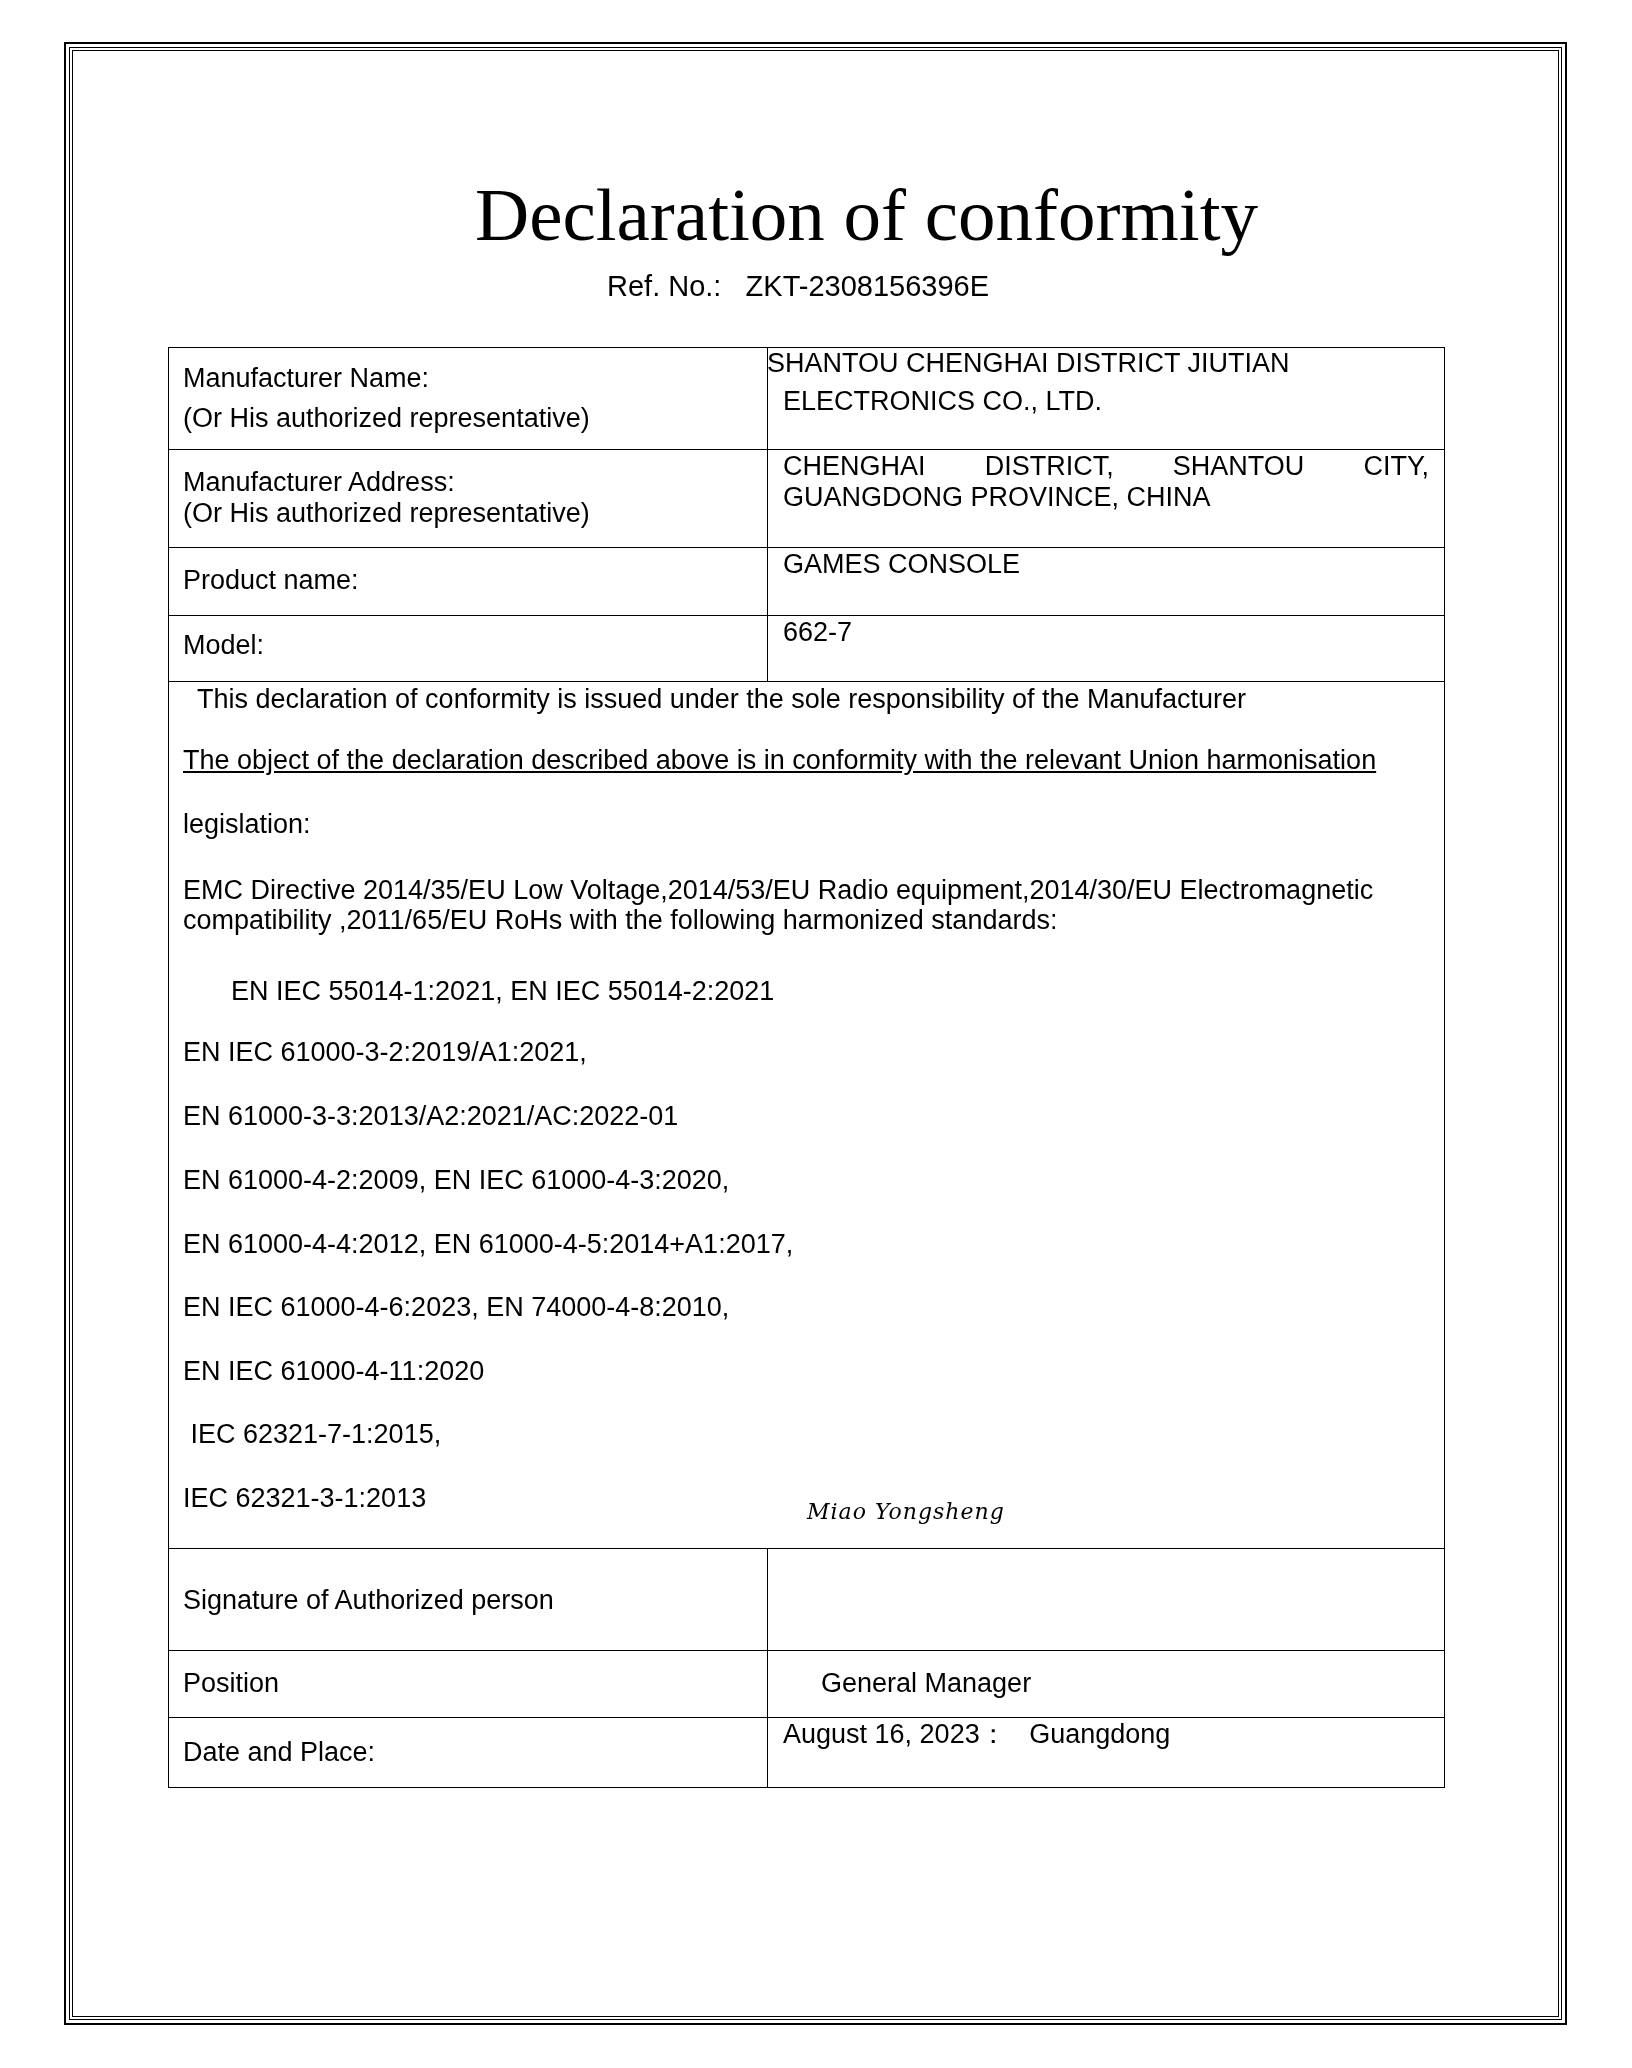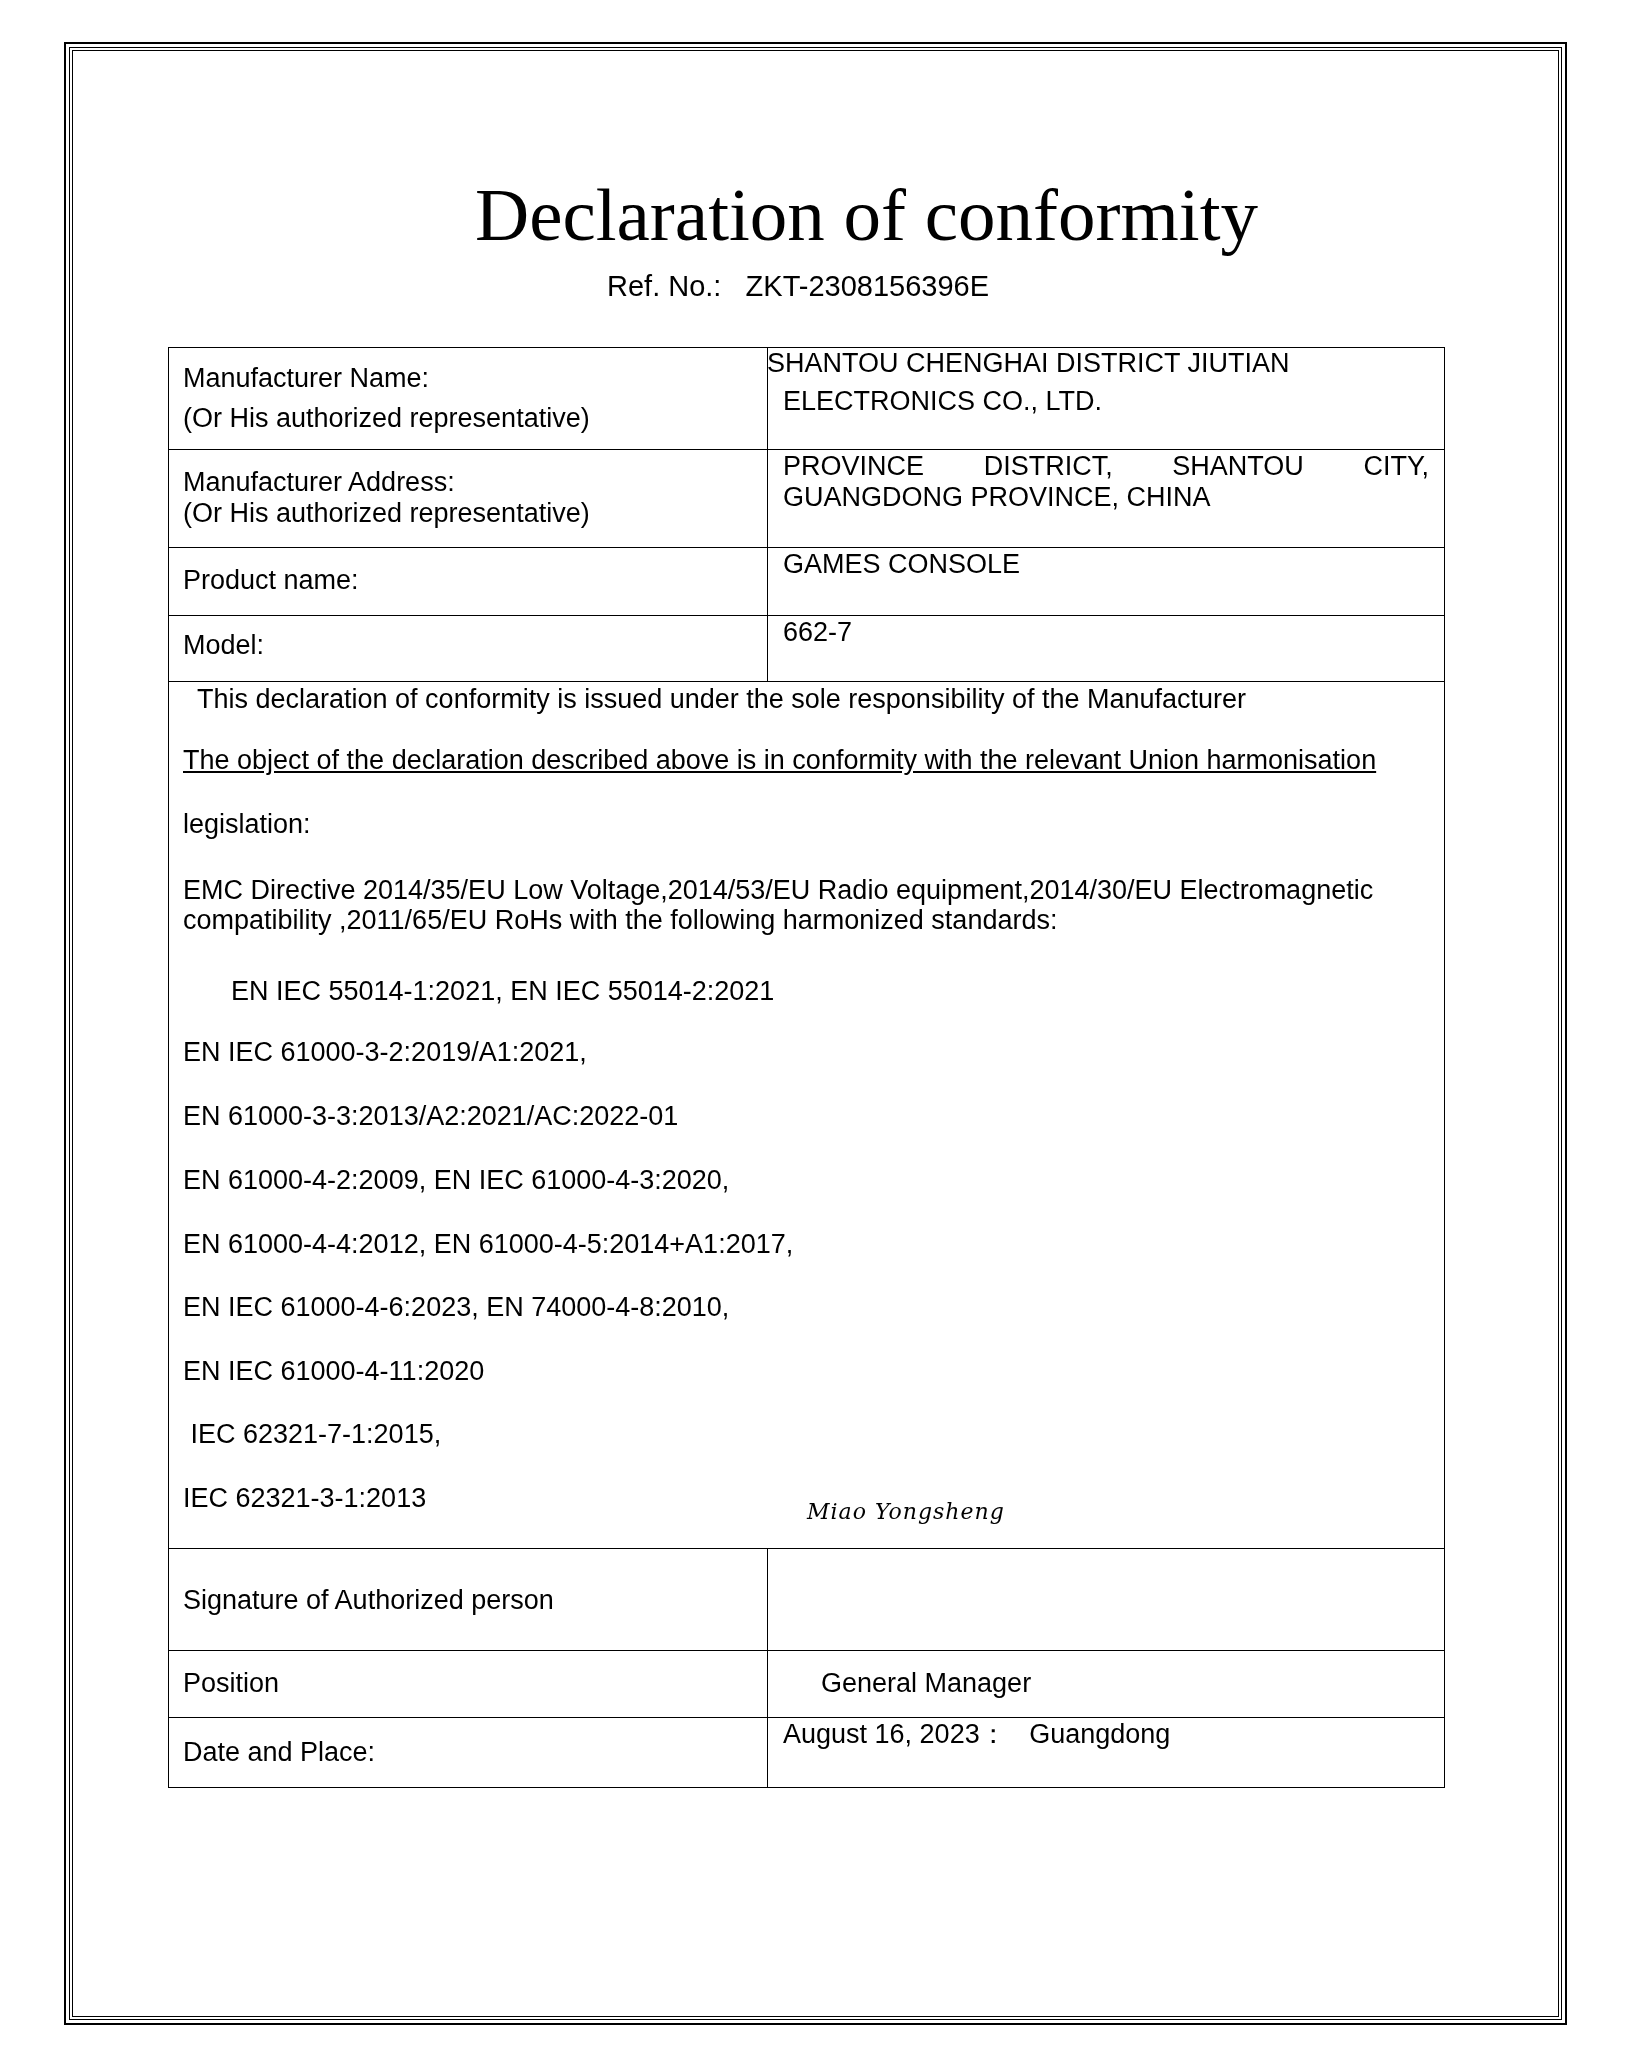--- a/index.html
+++ b/index.html
@@ -44,21 +44,21 @@
 <div class="hline" style="left:168px; top:1717px; width:1277px;"></div>
 
 <div class="txt" style="left:183px; top:365px;">Manufacturer Name:</div>
 <div class="txt" style="left:183px; top:405px;">(Or His authorized representative)</div>
 <div class="txt" style="left:767px; top:350px;">SHANTOU CHENGHAI DISTRICT JIUTIAN</div>
 <div class="txt" style="left:783px; top:388px;">ELECTRONICS CO., LTD.</div>
 
 <div class="txt" style="left:183px; top:469px;">Manufacturer Address:</div>
 <div class="txt" style="left:183px; top:500px;">(Or His authorized representative)</div>
 <div class="justify-line" style="left:783px; top:453px; width:646px;">
-  <span>PROVINCE</span>
+  <span>CHENGHAI</span>
   <span>DISTRICT,</span>
   <span>SHANTOU</span>
   <span>CITY,</span>
 </div>
 <div class="txt" style="left:783px; top:484px;">GUANGDONG PROVINCE, CHINA</div>
 
 <div class="txt" style="left:183px; top:567px;">Product name:</div>
 <div class="txt" style="left:783px; top:551px;">GAMES CONSOLE</div>
 
 <div class="txt" style="left:183px; top:632px;">Model:</div>

